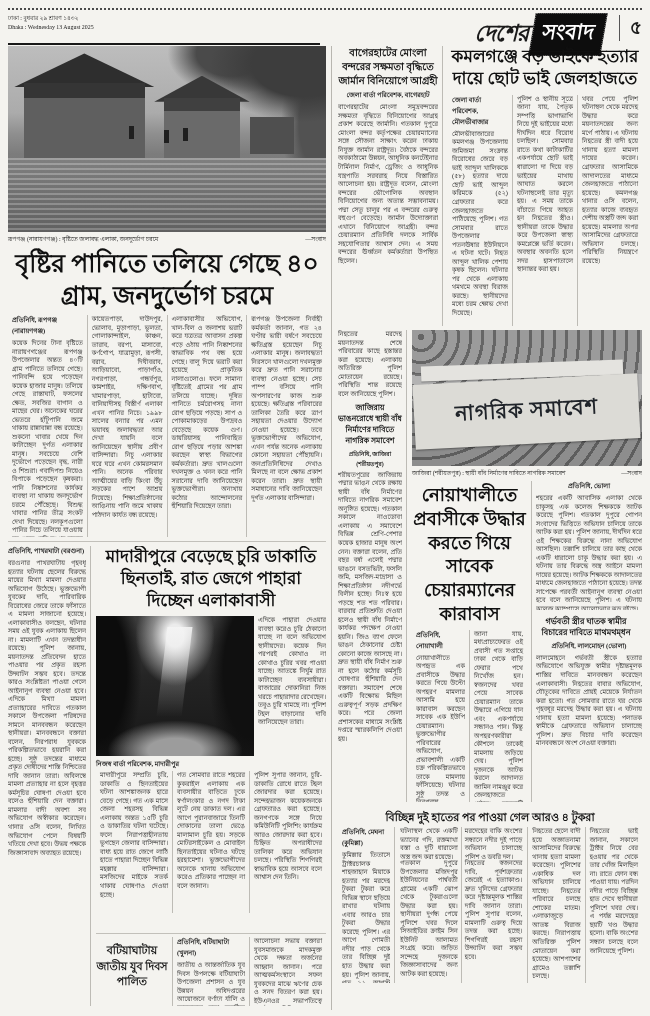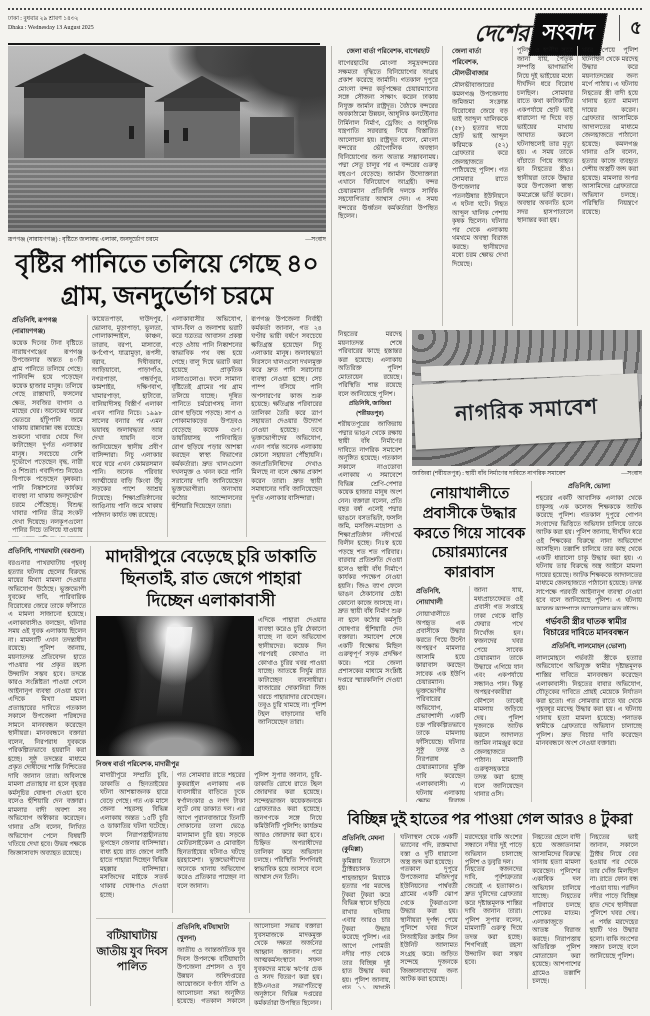--- a/index.html
+++ b/index.html
@@ -72,50 +72,50 @@
   .lb{display:flex;margin-top:4px;border-top:1px solid #c2c0ba;padding-top:4px;height:460px;overflow:hidden;}
   .pg-col{width:78px;padding-right:4px;border-right:1px solid #bdbbb5;display:flex;flex-direction:column;}
   .pg-col h3{font-size:9.6px;line-height:1.32;text-align:center;margin:0 0 3px;}
   .fill{flex:1;overflow:hidden;}
   .mad{flex:1;padding-left:5px;display:flex;flex-direction:column;overflow:hidden;}
   .mad h2{font-size:17px;line-height:1.3;text-align:center;margin:0 0 4px;}
   .mad-mid{display:flex;height:140px;overflow:hidden;}
   .mad-side{flex:1;padding-left:4px;overflow:hidden;}
   .mad-by{font-weight:bold;font-size:6.5px;margin:3px 0 1px;}
   .mad-cols{display:flex;height:142px;overflow:hidden;}
-  .bat{display:flex;margin-top:5px;flex:1;overflow:hidden;border-top:1px solid #c2c0ba;padding-top:3px;}
+  .bat{display:flex;margin-top:20px;flex:1;overflow:hidden;border-top:1px solid #c2c0ba;padding-top:3px;}
   .bat-head{width:72px;font-size:11px;line-height:1.4;font-weight:bold;text-align:center;
             padding:6px 4px 0 0;border-right:1px solid #bdbbb5;}
   .bat-cols{display:flex;flex:1;overflow:hidden;}
   
   .rt{display:flex;height:280px;overflow:hidden;}
   .bag{width:100px;padding-right:4px;border-right:1px solid #bdbbb5;display:flex;flex-direction:column;}
   .bag h3{font-size:10px;line-height:1.38;text-align:center;margin:0 0 3px;}
   .bag .byline{text-align:center;}
   .kam{flex:1;padding-left:5px;display:flex;flex-direction:column;overflow:hidden;}
   .kam h2{font-size:17px;line-height:1.32;text-align:center;margin:0 0 4px;}
   .kam-cols{display:flex;flex:1;overflow:hidden;}
   .rm{display:flex;height:472px;margin-top:4px;overflow:hidden;}
   .jaj{width:64px;padding-right:4px;border-right:1px solid #bdbbb5;display:flex;flex-direction:column;overflow:hidden;}
   .jaj h4{font-size:7.7px;line-height:1.42;text-align:center;margin:5px 0 2px;}
   .jaj .byline{font-size:5.9px;text-align:center;}
   .rm-r{flex:1;padding-left:5px;display:flex;flex-direction:column;overflow:hidden;}
   .rm-bot{display:flex;flex:1;margin-top:1px;overflow:hidden;}
   .noa{flex:1.25;display:flex;flex-direction:column;padding-right:4px;overflow:hidden;}
-  .noa h2{font-size:15px;line-height:1.32;text-align:center;margin:3px 0 3px;}
+  .noa h2{font-size:18px;line-height:1.32;text-align:center;margin:3px 0 3px;}
   .noa-cols{display:flex;flex:1;overflow:hidden;}
   .sidecol{width:106px;border-left:1px solid #bdbbb5;padding-left:4px;display:flex;flex-direction:column;overflow:hidden;}
   .sidecol h3{font-size:11px;line-height:1.35;text-align:center;margin:2px 6px 2px 0;}
   .sidecol .byline{text-align:center;}
   .chaku-body{height:116px;overflow:hidden;}
   .sidecol h4{font-size:8.2px;line-height:1.4;text-align:center;margin:6px 6px 2px 0;}
   .tit{margin-top:5px;}
   .kick{display:flex;align-items:center;gap:6px;font-size:9.5px;font-weight:bold;}
   .kline{flex:1;height:2px;background:#151515;}
-  .tit h2{font-size:15px;line-height:1.3;text-align:center;margin:8px 0 3px;}
+  .tit h2{font-size:11px;line-height:1.3;text-align:center;margin:8px 0 3px;}
   .tit-cols{display:flex;height:156px;overflow:hidden;}
   .tc{flex:1;padding:0 4px;overflow:hidden;}
   .tit-cols > * + * {border-left:1px solid #bdbbb5;}
   .tmid{width:128px;display:flex;flex-direction:column;padding:0 2px;overflow:hidden;}
   .tmid-top{display:flex;height:32px;overflow:hidden;}
   .tmid-top .colx, .tmid-bot .colx{padding:0 3px;}
   .fbox{border:1px solid #2a2a2a;background:#e9e7e1;text-align:center;font-weight:bold;
         font-size:12.5px;padding:4px 0;margin:3px 2px;}
   .tmid-bot{display:flex;flex:1;overflow:hidden;}
 </style>
@@ -199,38 +199,41 @@
             </div>
           </div>
         </div>
       </div>
     </div>
 
     <div class="rhalf">
 
       <div class="rt">
         <div class="bag">
+          <h3>বাগেরহাটের মোংলা বন্দরের সক্ষমতা বৃদ্ধিতে জার্মান বিনিয়োগে আগ্রহী</h3>
           <div class="byline">জেলা বার্তা পরিবেশক, বাগেরহাট</div>
           <div class="bt fill">বাগেরহাটের মোংলা সমুদ্রবন্দরের সক্ষমতা বৃদ্ধিতে বিনিয়োগের আগ্রহ প্রকাশ করেছে জার্মানি। গতকাল দুপুরে মোংলা বন্দর কর্তৃপক্ষের চেয়ারম্যানের সঙ্গে সৌজন্য সাক্ষাৎ করেন ঢাকায় নিযুক্ত জার্মান রাষ্ট্রদূত। বৈঠকে বন্দরের অবকাঠামো উন্নয়ন, আধুনিক কনটেইনার টার্মিনাল নির্মাণ, ড্রেজিং ও আধুনিক যন্ত্রপাতি সরবরাহ নিয়ে বিস্তারিত আলোচনা হয়। রাষ্ট্রদূত বলেন, মোংলা বন্দরের ভৌগোলিক অবস্থান বিনিয়োগের জন্য অত্যন্ত সম্ভাবনাময়। পদ্মা সেতু চালুর পর এ বন্দরের গুরুত্ব বহুগুণ বেড়েছে। জার্মান উদ্যোক্তারা এখানে বিনিয়োগে আগ্রহী। বন্দর চেয়ারম্যান প্রতিনিধি দলকে সার্বিক সহযোগিতার আশ্বাস দেন। এ সময় বন্দরের ঊর্ধ্বতন কর্মকর্তারা উপস্থিত ছিলেন।</div>
         </div>
         <div class="kam">
+          <h2>কমলগঞ্জে বড় ভাইকে হত্যার দায়ে ছোট ভাই জেলহাজতে</h2>
           <div class="kam-cols">
             <div class="colx">
               <div class="byline">জেলা বার্তা পরিবেশক, মৌলভীবাজার</div>
               <div class="bt">মৌলভীবাজারের কমলগঞ্জ উপজেলায় জমিজমা সংক্রান্ত বিরোধের জেরে বড় ভাই আব্দুল খালিককে (৫৮) হত্যার দায়ে ছোট ভাই আব্দুল করিমকে (৫২) গ্রেফতার করে জেলহাজতে পাঠিয়েছে পুলিশ। গত সোমবার রাতে উপজেলার পতনঊষার ইউনিয়নে এ ঘটনা ঘটে। নিহত আব্দুল খালিক পেশায় কৃষক ছিলেন। ঘটনার পর থেকে এলাকায় থমথমে অবস্থা বিরাজ করছে। স্থানীয়দের মধ্যে চরম ক্ষোভ দেখা দিয়েছে।</div>
             </div>
             <div class="colx bt">পুলিশ ও স্থানীয় সূত্রে জানা যায়, পৈতৃক সম্পত্তি ভাগাভাগি নিয়ে দুই ভাইয়ের মধ্যে দীর্ঘদিন ধরে বিরোধ চলছিল। সোমবার রাতে কথা কাটাকাটির একপর্যায়ে ছোট ভাই ধারালো দা দিয়ে বড় ভাইয়ের মাথায় আঘাত করলে ঘটনাস্থলেই তার মৃত্যু হয়। এ সময় তাকে বাঁচাতে গিয়ে আহত হন নিহতের স্ত্রীও। স্থানীয়রা তাকে উদ্ধার করে উপজেলা স্বাস্থ্য কমপ্লেক্সে ভর্তি করেন। অবস্থার অবনতি হলে সদর হাসপাতালে স্থানান্তর করা হয়।</div>
             <div class="colx bt">খবর পেয়ে পুলিশ ঘটনাস্থল থেকে মরদেহ উদ্ধার করে ময়নাতদন্তের জন্য মর্গে পাঠায়। এ ঘটনায় নিহতের স্ত্রী বাদী হয়ে থানায় হত্যা মামলা দায়ের করেন। গ্রেফতার আসামিকে আদালতের মাধ্যমে জেলহাজতে পাঠানো হয়েছে। কমলগঞ্জ থানার ওসি বলেন, হত্যার কাজে ব্যবহৃত দেশীয় অস্ত্রটি জব্দ করা হয়েছে। মামলার অপর আসামিদের গ্রেফতারে অভিযান চলছে। পরিস্থিতি নিয়ন্ত্রণে রয়েছে।</div>
           </div>
         </div>
       </div>
 
       <div class="rm">
         <div class="jaj">
           <div class="bt">নিহতের মরদেহ ময়নাতদন্ত শেষে পরিবারের কাছে হস্তান্তর করা হয়েছে। এলাকায় অতিরিক্ত পুলিশ মোতায়েন রয়েছে। পরিস্থিতি শান্ত রয়েছে বলে জানিয়েছে পুলিশ।</div>
+          <h4>জাজিরায় ভাঙনরোধে স্থায়ী বাঁধ নির্মাণের দাবিতে নাগরিক সমাবেশ</h4>
           <div class="byline">প্রতিনিধি, জাজিরা (শরীয়তপুর)</div>
           <div class="bt fill">শরীয়তপুরের জাজিরায় পদ্মার ভাঙন থেকে রক্ষায় স্থায়ী বাঁধ নির্মাণের দাবিতে নাগরিক সমাবেশ অনুষ্ঠিত হয়েছে। গতকাল সকালে নাওডোবা এলাকায় এ সমাবেশে বিভিন্ন শ্রেণি-পেশার কয়েক হাজার মানুষ অংশ নেন। বক্তারা বলেন, প্রতি বছর বর্ষা এলেই পদ্মার ভাঙনে বসতভিটা, ফসলি জমি, মসজিদ-মাদ্রাসা ও শিক্ষাপ্রতিষ্ঠান নদীগর্ভে বিলীন হচ্ছে। নিঃস্ব হয়ে পড়ছে শত শত পরিবার। বারবার প্রতিশ্রুতি দেওয়া হলেও স্থায়ী বাঁধ নির্মাণে কার্যকর পদক্ষেপ নেওয়া হয়নি। জিও ব্যাগ ফেলে ভাঙন ঠেকানোর চেষ্টা কোনো কাজে আসছে না। দ্রুত স্থায়ী বাঁধ নির্মাণ শুরু না হলে কঠোর কর্মসূচি ঘোষণার হুঁশিয়ারি দেন বক্তারা। সমাবেশ শেষে একটি বিক্ষোভ মিছিল গুরুত্বপূর্ণ সড়ক প্রদক্ষিণ করে। পরে জেলা প্রশাসকের মাধ্যমে সংশ্লিষ্ট দপ্তরে স্মারকলিপি দেওয়া হয়।</div>
         </div>
         <div class="rm-r">
           <div class="photo rally-photo">
             <div class="banner-top"></div>
             <div class="banner">
               <span>নাগরিক সমাবেশ</span>
             </div>
           </div>
@@ -245,21 +248,21 @@
                 <div class="colx">
                   <div class="byline">প্রতিনিধি, নোয়াখালী</div>
                   <div class="bt">নোয়াখালীতে অপহৃত এক প্রবাসীকে উদ্ধার করতে গিয়ে উল্টো অপহরণ মামলার আসামি হয়ে কারাবাস করছেন সাবেক এক ইউপি চেয়ারম্যান। ভুক্তভোগীর পরিবারের অভিযোগ, প্রভাবশালী একটি চক্র পরিকল্পিতভাবে তাকে মামলায় ফাঁসিয়েছে। ঘটনার সুষ্ঠু তদন্ত ও নিরপরাধ চেয়ারম্যানের মুক্তি দাবি করেছেন এলাকাবাসী। এ ঘটনায় এলাকায় ক্ষোভ বিরাজ করছে। মানববন্ধনের ঘোষণাও দিয়েছেন স্থানীয়রা।</div>
                 </div>
                 <div class="colx bt">জানা যায়, মধ্যপ্রাচ্যফেরত ওই প্রবাসী গত সপ্তাহে ঢাকা থেকে বাড়ি ফেরার পথে নিখোঁজ হন। স্বজনদের খবর পেয়ে সাবেক চেয়ারম্যান তাকে উদ্ধারে এগিয়ে যান এবং একপর্যায়ে সন্ধানও পান। কিন্তু অপহরণকারীরা কৌশলে তাকেই মামলায় জড়িয়ে দেয়। পুলিশ দুজনকে আটক করলে আদালত জামিন নামঞ্জুর করে জেলহাজতে পাঠান। মামলাটি গুরুত্বসহকারে তদন্ত করা হচ্ছে বলে জানিয়েছেন থানার ওসি।</div>
               </div>
             </div>
             <div class="sidecol">
               <div class="byline">প্রতিনিধি, ভোলা</div>
               <div class="bt chaku-body">শহরের একটি আবাসিক এলাকা থেকে চাকুসহ এক কলেজ শিক্ষককে আটক করেছে পুলিশ। গতকাল দুপুরে গোপন সংবাদের ভিত্তিতে অভিযান চালিয়ে তাকে আটক করা হয়। পুলিশ জানায়, দীর্ঘদিন ধরে ওই শিক্ষকের বিরুদ্ধে নানা অভিযোগ আসছিল। তল্লাশি চালিয়ে তার কাছ থেকে একটি ধারালো চাকু উদ্ধার করা হয়। এ ঘটনায় তার বিরুদ্ধে অস্ত্র আইনে মামলা দায়ের হয়েছে। আটক শিক্ষককে আদালতের মাধ্যমে জেলহাজতে পাঠানো হয়েছে। তদন্ত সাপেক্ষে পরবর্তী আইনানুগ ব্যবস্থা নেওয়া হবে বলে জানিয়েছে পুলিশ। এ ঘটনায় কলেজ ক্যাম্পাসে আলোচনার ঝড় বইছে।</div>
-              <h4>গর্ভবতী স্ত্রীর ঘাতক স্বামীর বিচারের দাবিতে মানববন্ধন</h4>
+              <h4>গর্ভবতী স্ত্রীর ঘাতক স্বামীর বিচারের দাবিতে মাথমথম্ধন</h4>
               <div class="byline">প্রতিনিধি, লালমোহন (ভোলা)</div>
               <div class="bt fill">লালমোহনে গর্ভবতী স্ত্রীকে হত্যার অভিযোগে অভিযুক্ত স্বামীর দৃষ্টান্তমূলক শাস্তির দাবিতে মানববন্ধন করেছেন এলাকাবাসী। নিহতের বাবার অভিযোগ, যৌতুকের দাবিতে প্রায়ই মেয়েকে নির্যাতন করা হতো। গত সোমবার রাতে ঘর থেকে গৃহবধূর মরদেহ উদ্ধার করা হয়। এ ঘটনায় থানায় হত্যা মামলা হয়েছে। পলাতক স্বামীকে গ্রেফতারে অভিযান চালাচ্ছে পুলিশ। দ্রুত বিচার দাবি করেছেন মানববন্ধনে অংশ নেওয়া বক্তারা।</div>
             </div>
           </div>
         </div>
       </div>
 
       <div class="tit">
         <h2>বিচ্ছিন্ন দুই হাতের পর পাওয়া গেল আরও ৪ টুকরা</h2>
         <div class="tit-cols">

